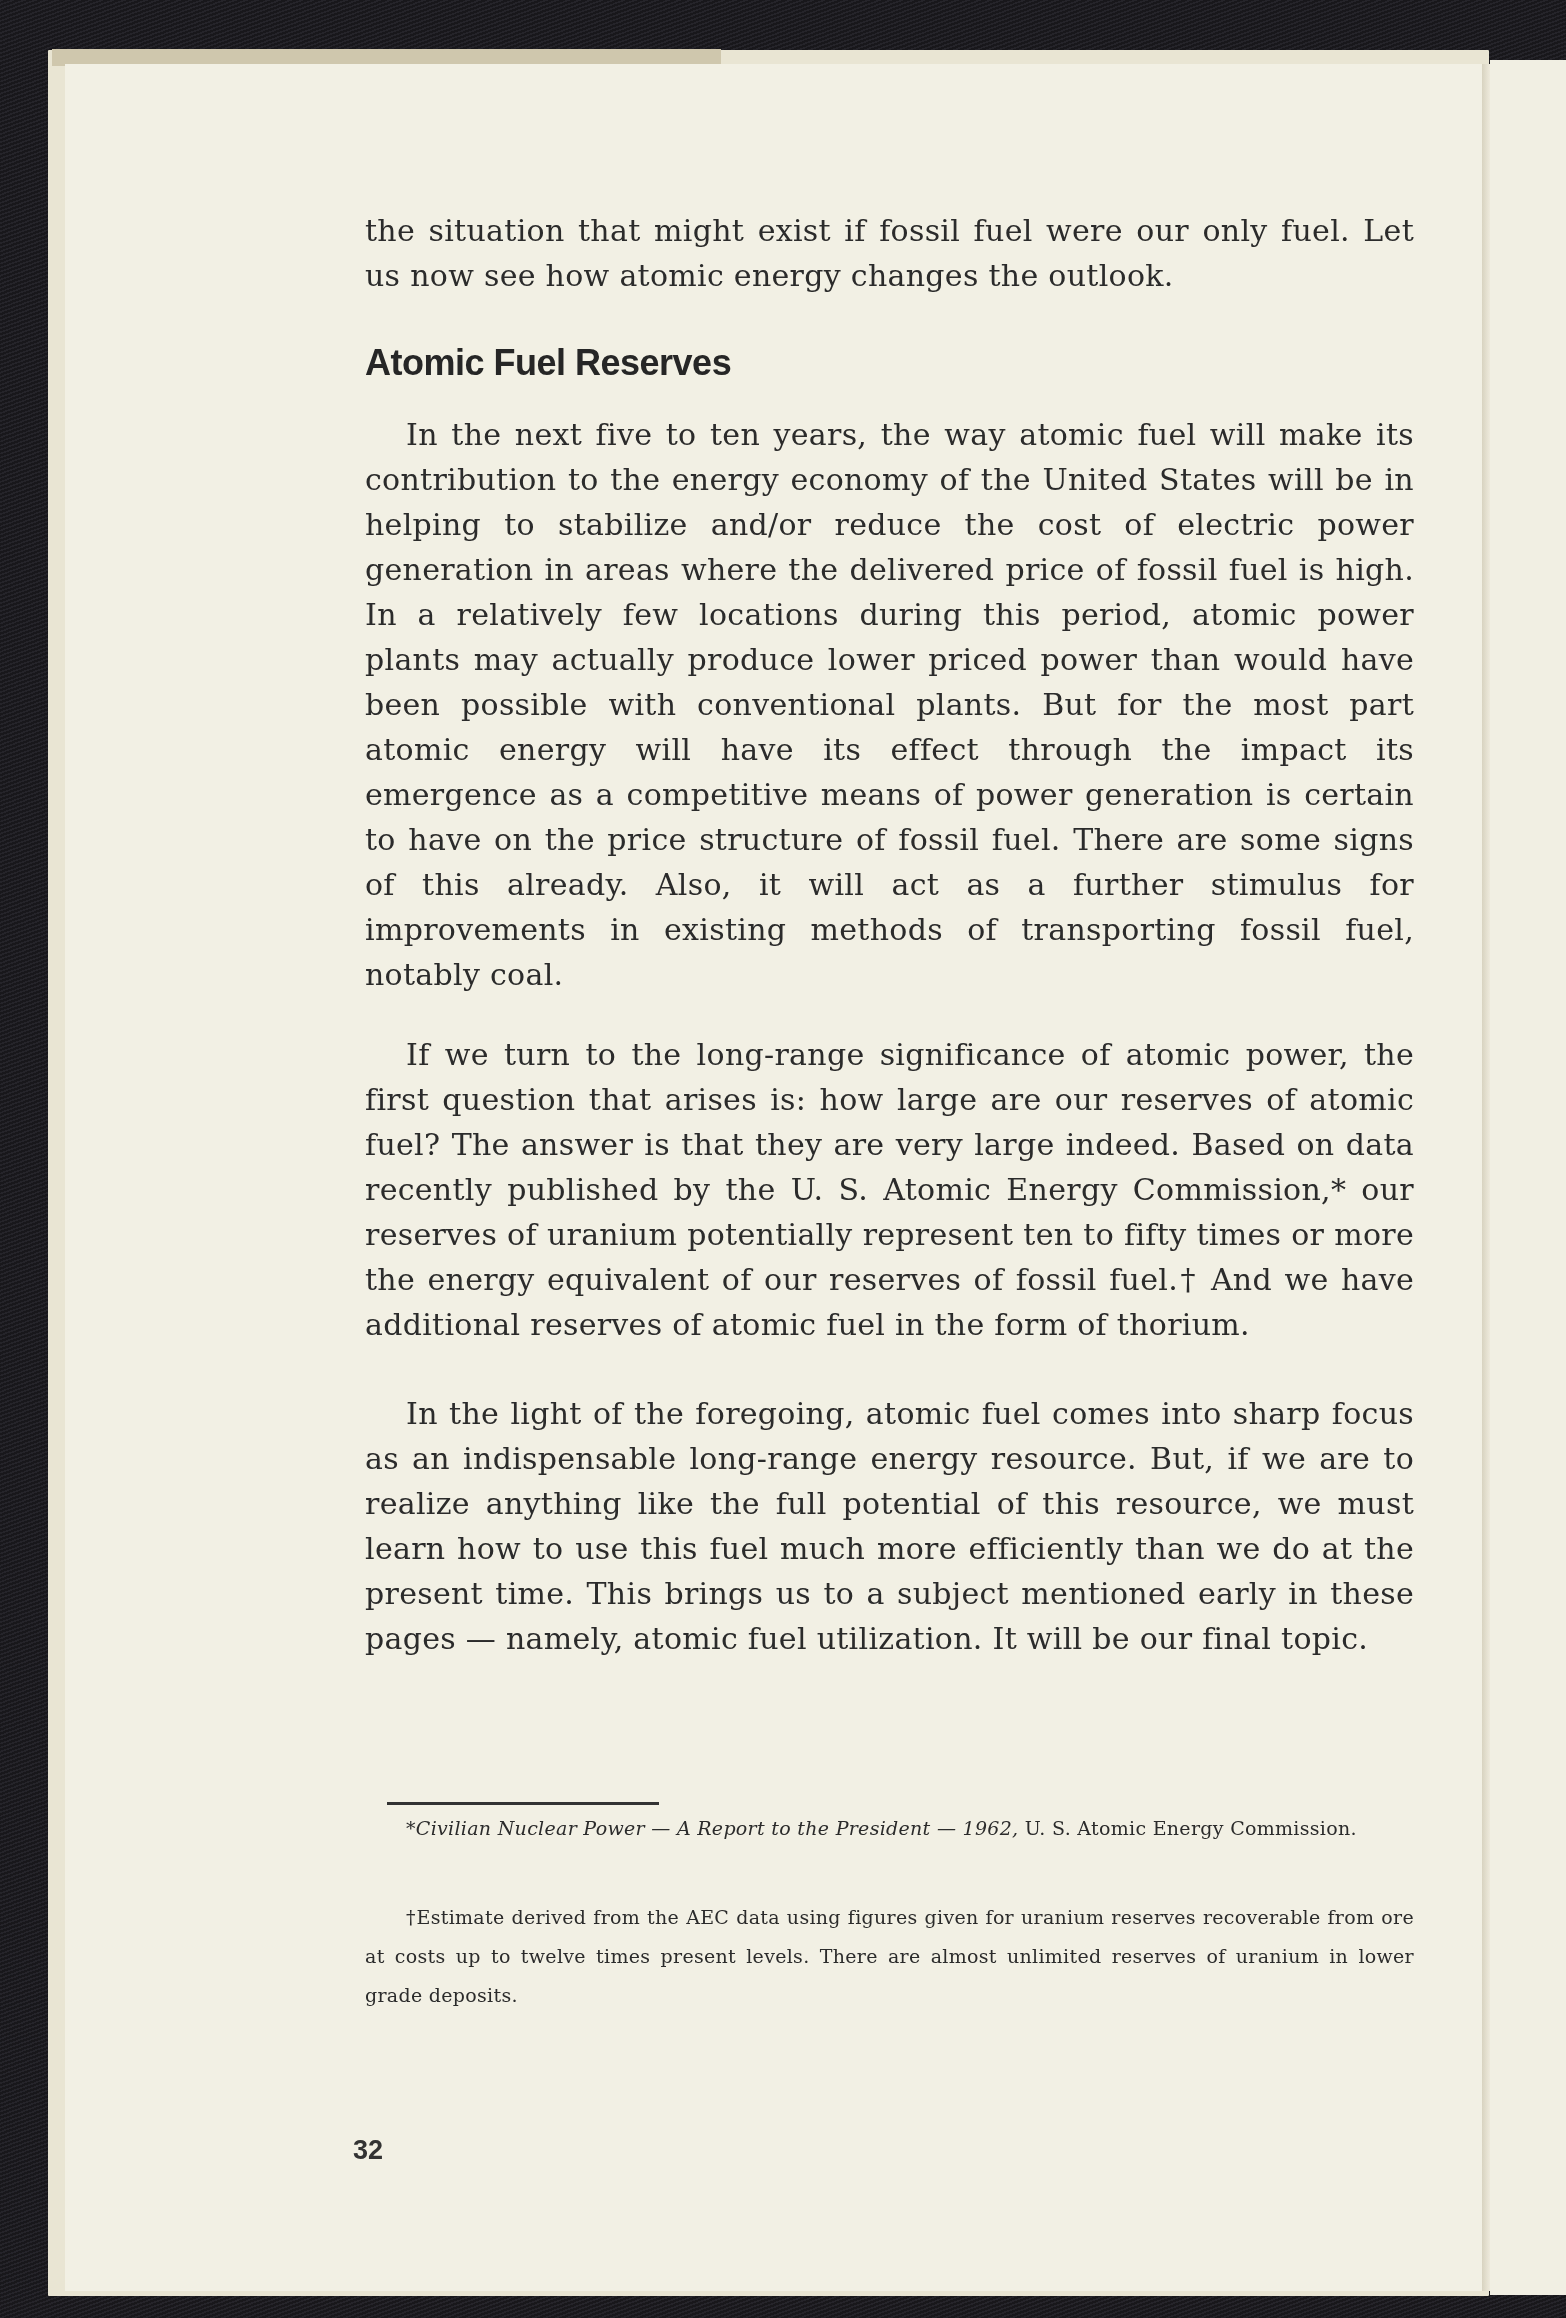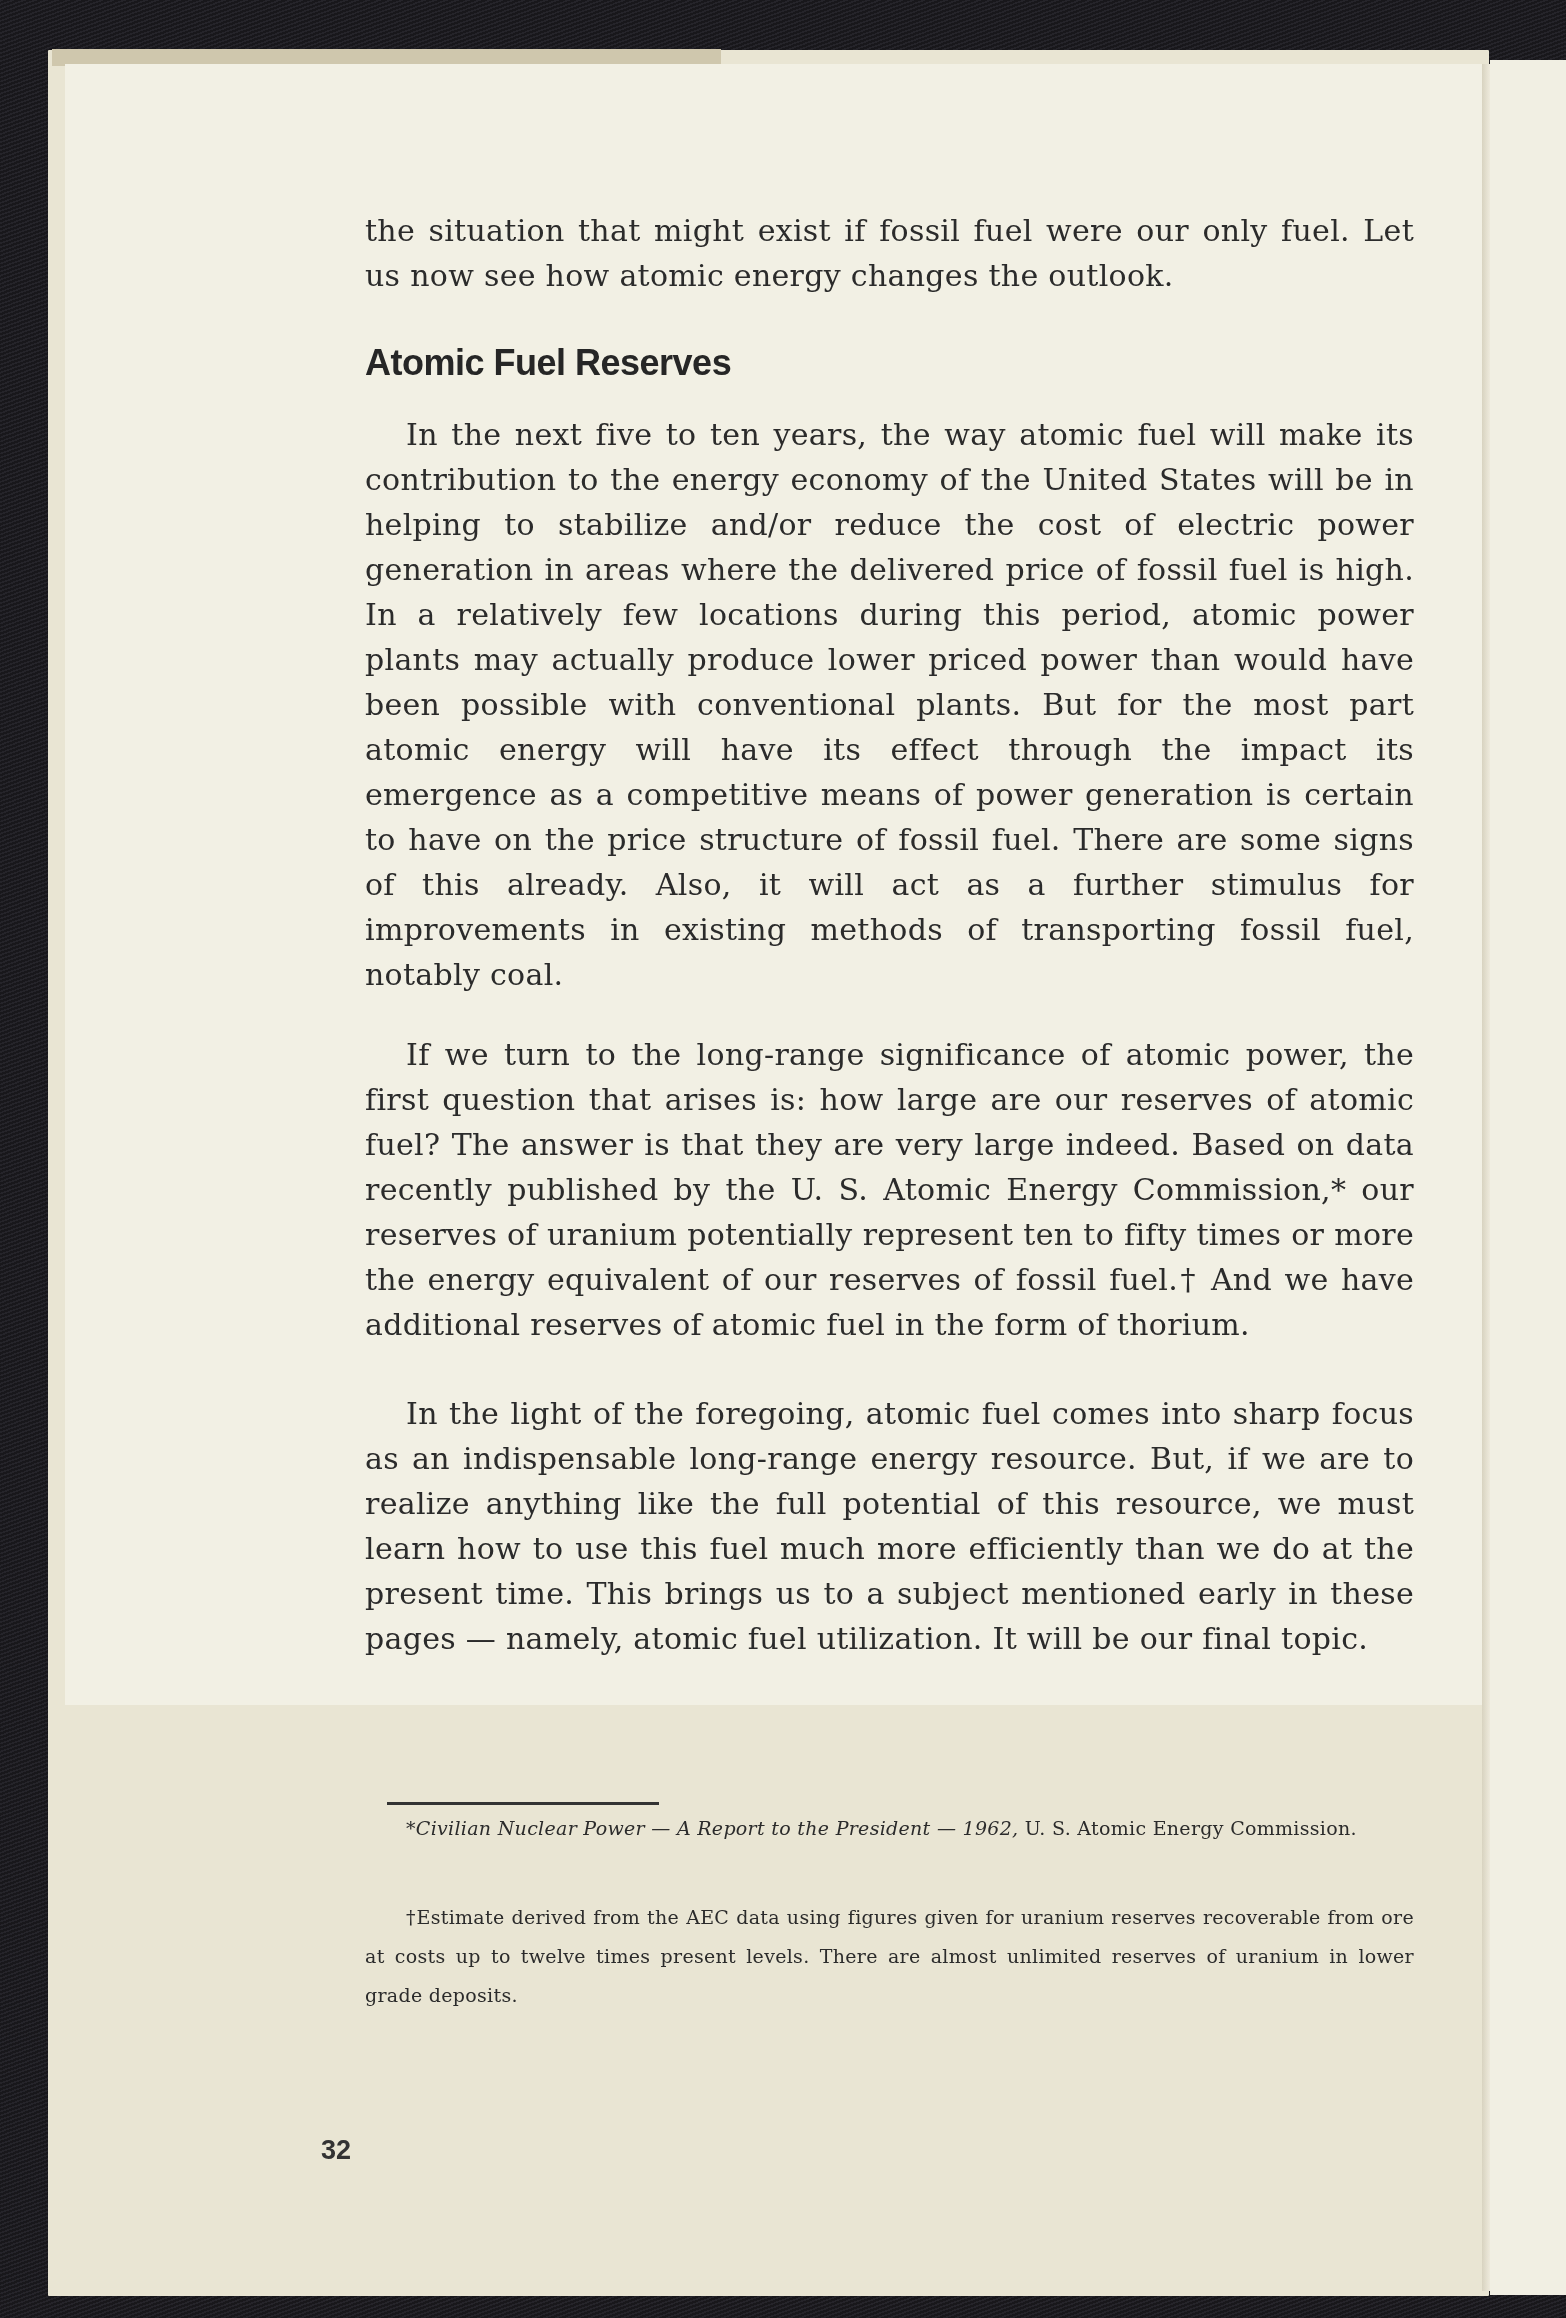--- a/index.html
+++ b/index.html
@@ -10,21 +10,21 @@
     }
     .page-stack {
       position:absolute; left:48px; top:50px; width:1441px; height:2246px;
       background:#e9e5d3; border-radius:1.1px;
     }
     .page-edge-strip {
       position:absolute; left:52px; top:49px; width:669px; height:17.4px;
       background:#cfc7ad;
     }
     .page {
-      position:absolute; left:65px; top:64px; width:1417px; height:1641px;
+      position:absolute; left:65px; top:64px; width:1417px; height:2227px;
       background:#f2f0e4;
     }
     .gutter {
       position:absolute; left:1482px; top:64px; width:7.6px; height:2227px;
       background:linear-gradient(90deg,#d8d3c0,#eeeadc);
     }
     .facing-page {
       position:absolute; left:1490px; top:60px; width:76px; height:2235px;
       background:#f1efe3;
     }
@@ -43,21 +43,21 @@
     }
     .rule {
       position:absolute; height:3.3px; width:272px; background:#333; 
     }
     .fn {
       font-size:19px; line-height:39px; margin:0; text-align:justify; letter-spacing:0.3px;
     }
     .fn i { font-style:italic; }
     .pagenum {
       position:absolute; font-family:"Liberation Sans", sans-serif; font-weight:bold;
-      font-size:27px; color:#333;
+      font-size:27px; color:#333;margin-left:32px;
     }
   </style>
 </head>
 <body>
 
 <div class="page-stack"></div>
 <div class="page-edge-strip"></div>
 <div class="page">
   <div class="content">
     <p class="p" style="position:absolute; top:144px; width:1049px;">the situation that might exist if fossil fuel were our only fuel. Let us now see how atomic energy changes the outlook.</p>

